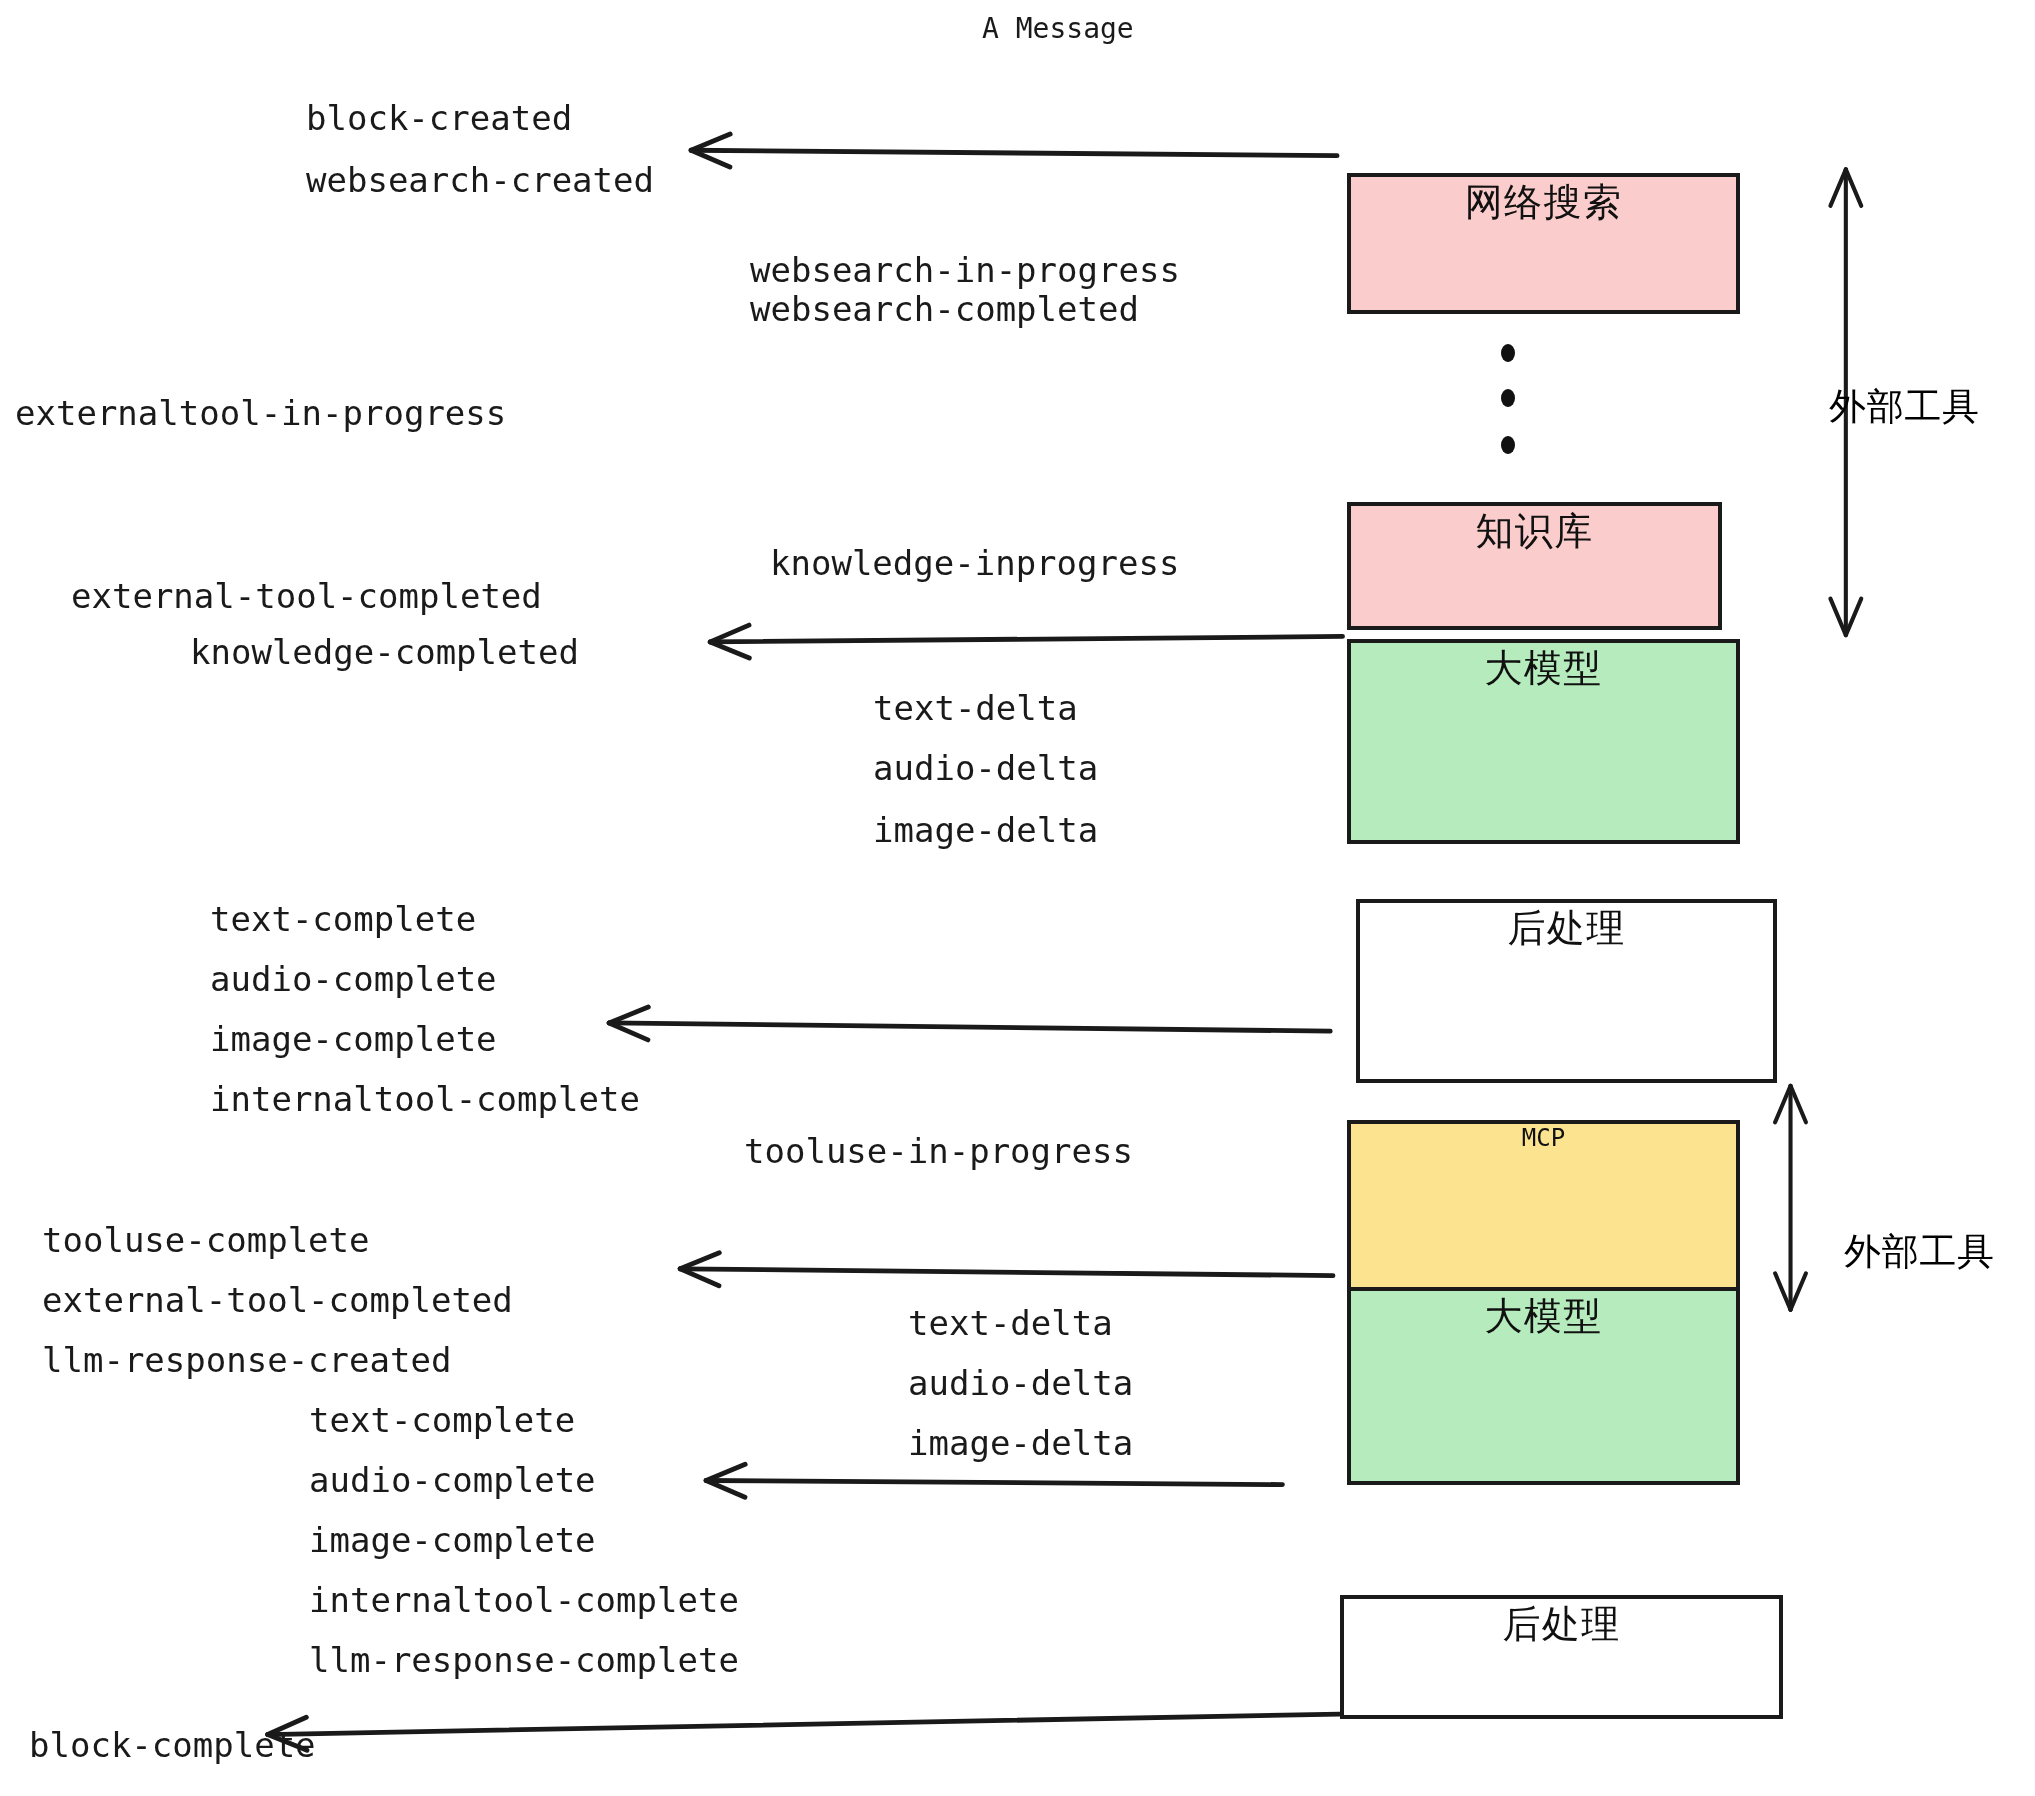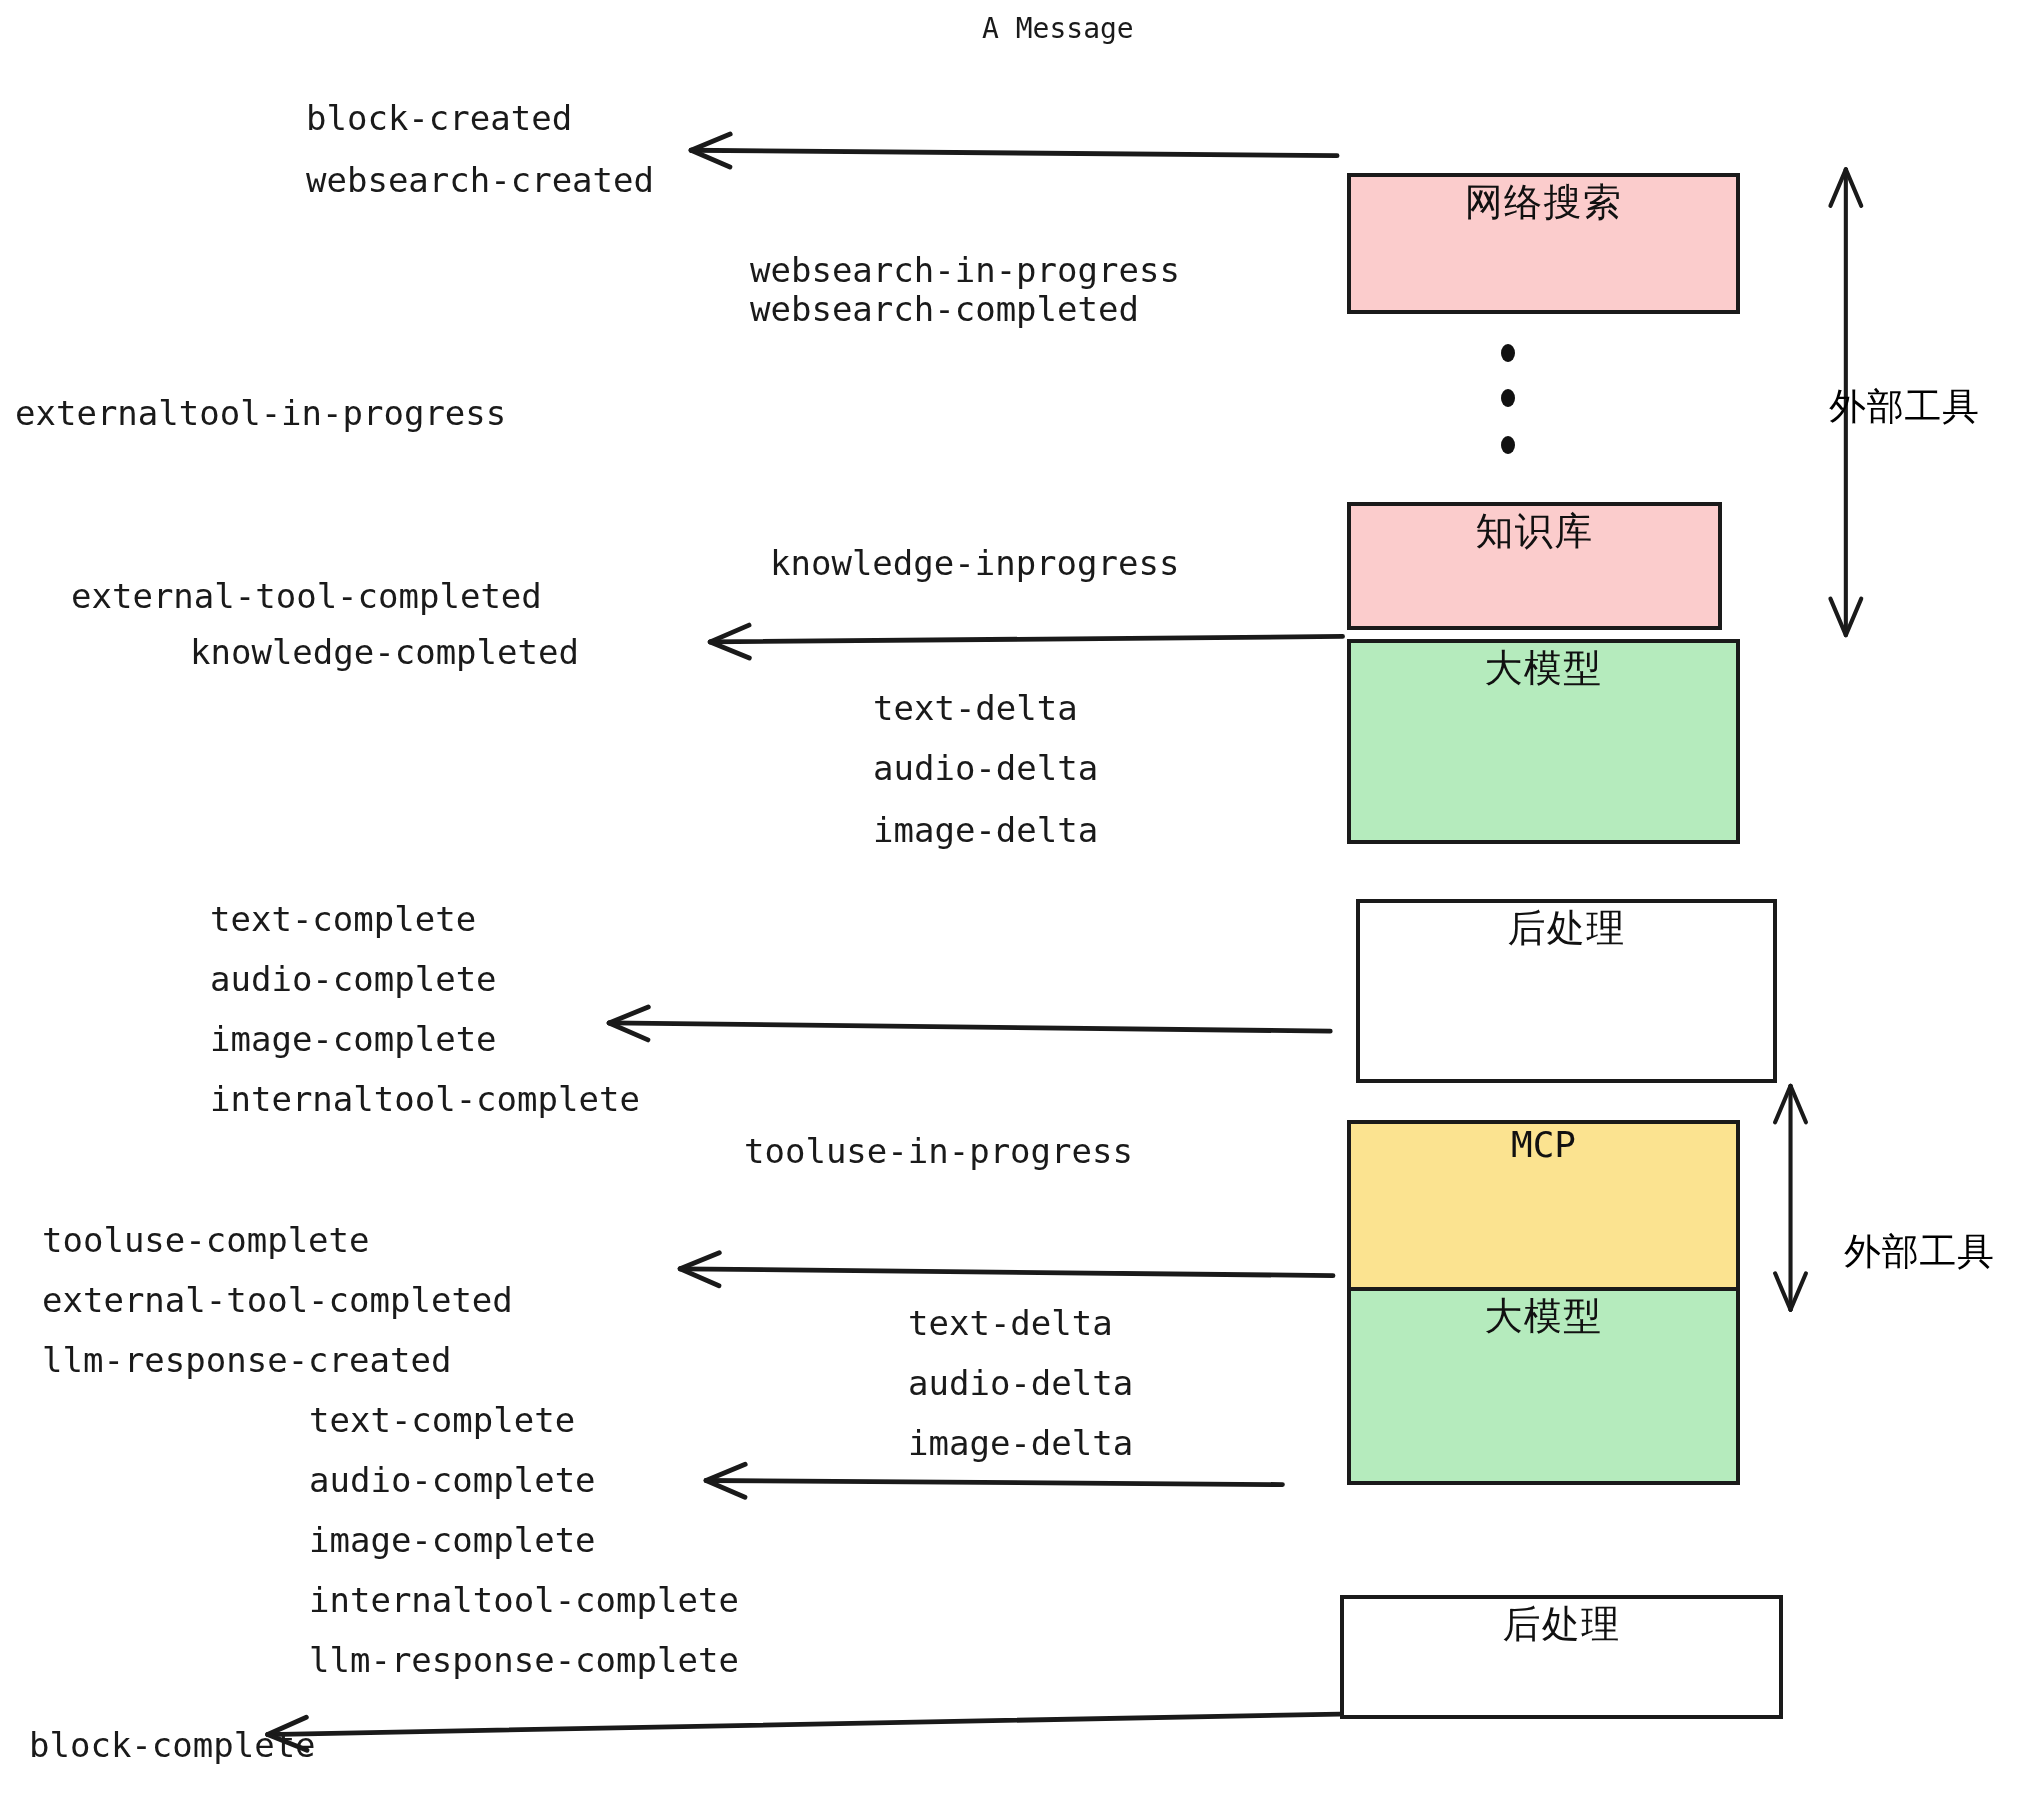--- a/index.html
+++ b/index.html
@@ -47,21 +47,21 @@
     display: flex;
     align-items: flex-start;
     justify-content: center;
     font-family: "DejaVu Sans", sans-serif;
     font-size: 38px;
     color: #111111;
     letter-spacing: 1.4px;
   }
   .node.mono {
     font-family: "DejaVu Sans Mono", monospace;
-    font-size: 36px;
+    font-size: 24px;
     letter-spacing: 0;
   }
   .side-label {
     position: absolute;
     font-family: Liberation Serif, serif;
     font-size: 37px;
     color: #000000;
     white-space: nowrap;
     letter-spacing: 0.7px;
     margin-top: 41px;

